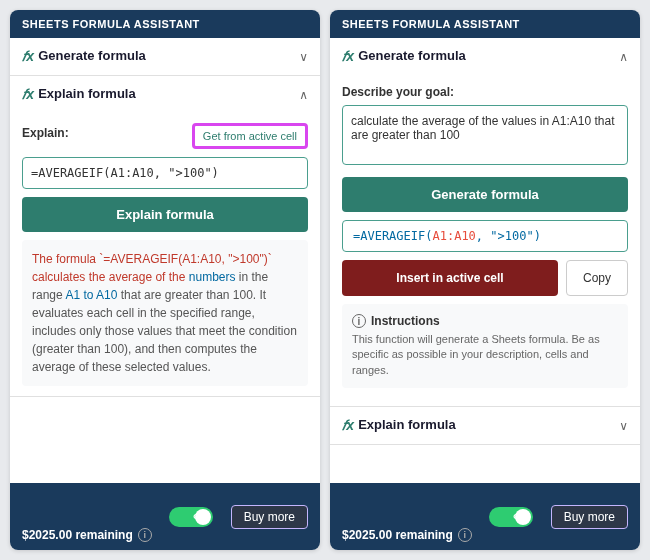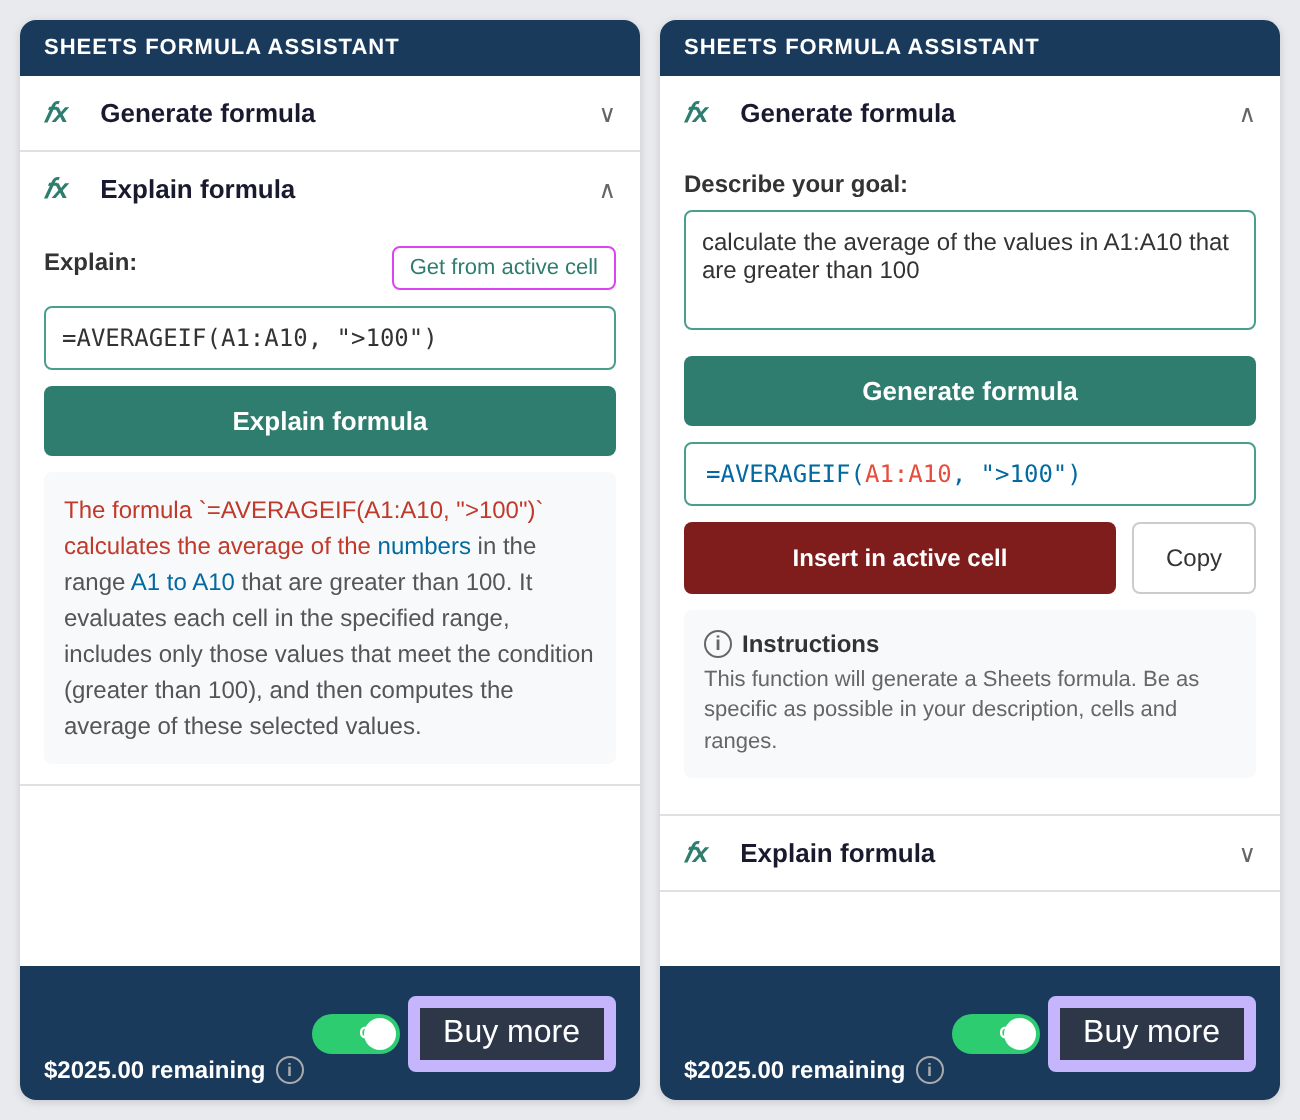--- a/index.html
+++ b/index.html
@@ -49,22 +49,22 @@
     .accordion-header {
       display: flex;
       align-items: center;
       justify-content: space-between;
       padding: 10px 12px;
       cursor: pointer;
       background: #fff;
     }
     .accordion-title {
       display: flex;
-      align-items: center;
-      gap: 16px;
+      align-items: flex-start;
+      gap: 4px;
       font-size: 13px;
       font-weight: 600;
       color: #1a1a2e;
     }
     .fx-icon {
       color: #2e7d6e;
       font-style: italic;
       font-weight: bold;
       font-size: 14px;
     }
@@ -83,21 +83,21 @@
       color: #333;
       margin-bottom: 6px;
     }
     .formula-row {
       display: flex;
       align-items: center;
       justify-content: space-between;
       margin-bottom: 8px;
     }
     .get-active-btn {
-      border: 1px solid #d946ef;
+      border: 3px solid #d946ef;
       background: #fff;
       color: #2e7d6e;
       font-size: 11px;
       padding: 4px 8px;
       border-radius: 4px;
       cursor: pointer;
       white-space: nowrap;
     }
     .formula-input {
       width: 100%;
@@ -296,24 +296,24 @@
       width: 16px;
       height: 16px;
       background: #fff;
       border-radius: 50%;
       position: absolute;
       right: 2px;
     }
     .buy-btn {
       background: #2d3748;
       color: #fff;
-      border: 6px solid #c4b5fd;
+      border: 1px solid #c4b5fd;
       border-radius: 4px;
       padding: 4px 12px;
-      font-size: 16px;
+      font-size: 12px;
       cursor: pointer;
     }
   </style>
 </head>
 <body>
 
 <div class="panels-container">
 
   <div class="panel">
     <div class="panel-header">SHEETS FORMULA ASSISTANT</div>

